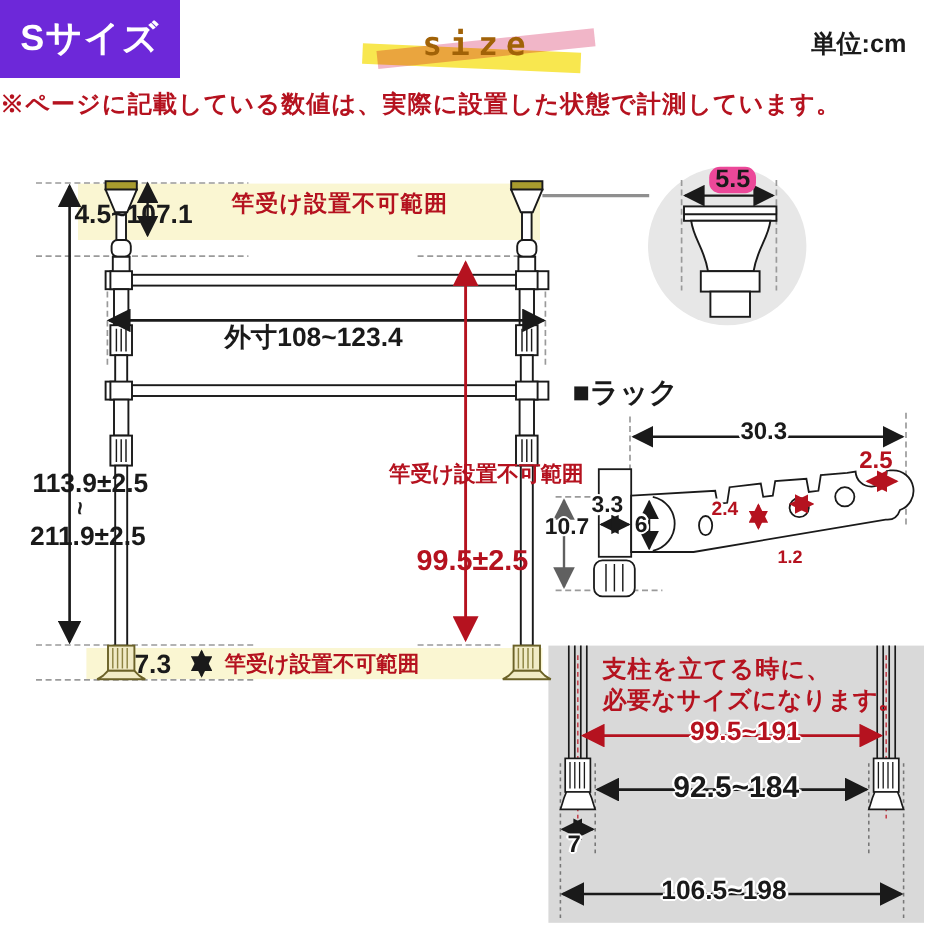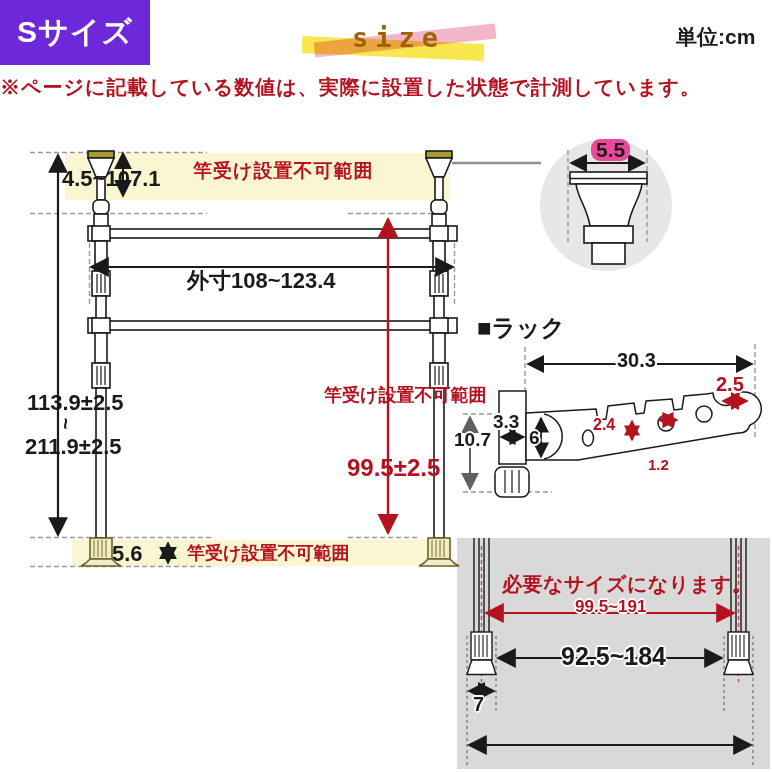--- a/index.html
+++ b/index.html
@@ -210,31 +210,33 @@
   <div class="lbl red note">※ページに記載している数値は、実際に設置した状態で計測しています。</div>
 
   <span class="lbl" style="left:62px; top:167px; font-size:22px;">4.5~107.1</span>
   <span class="lbl red" style="left:193px; top:161px; font-size:19px; letter-spacing:1px;">竿受け設置不可範囲</span>
   <span class="lbl" style="left:187px; top:269px; font-size:22px;">外寸108~123.4</span>
   <span class="lbl" style="left:27px; top:391px; font-size:22px;">113.9±2.5</span>
   <span class="lbl tilde" style="left:60px; top:413px; font-size:20px;">~</span>
   <span class="lbl" style="left:25px; top:435px; font-size:22px;">211.9±2.5</span>
   <span class="lbl red" style="left:324px; top:386px; font-size:18px;">竿受け設置不可範囲</span>
   <span class="lbl red" style="left:347px; top:407px; font-size:24px;margin-top:48px;">99.5±2.5</span>
-  <span class="lbl" style="left:112px; top:542px; font-size:22px;">5.6</span>
+  <span class="lbl" style="left:112px; top:542px; font-size:22px;">7.3</span>
   <span class="lbl red" style="left:187px; top:544px; font-size:18px;">竿受け設置不可範囲</span>
   <span class="lbl cap-w" style="left:591px; top:139px; font-size:21px;">5.5</span>
 
   <span class="lbl" style="left:477px; top:315px; font-size:24px;">■ラック</span>
   <span class="lbl halo" style="left:617px; top:350px; font-size:20px;">30.3</span>
   <span class="lbl halo" style="left:454px; top:430px; font-size:19px;">10.7</span>
   <span class="lbl halo" style="left:493px; top:412px; font-size:19px;text-align:center;">3.3</span>
   <span class="lbl halo" style="left:529px; top:428px; font-size:19px;">6</span>
   <span class="lbl red halo" style="left:593px; top:417px; font-size:16px;">2.4</span>
   <span class="lbl red halo" style="left:648px; top:429px; font-size:15px;margin-top:28px;">1.2</span>
   <span class="lbl red halo" style="left:716px; top:374px; font-size:20px;">2.5</span>
 
+  <span class="lbl red" style="left:502px; top:548px; font-size:20px; letter-spacing:1px;">支柱を立てる時に、</span>
   <span class="lbl red" style="left:502px; top:574px; font-size:20px; letter-spacing:0.5px;">必要なサイズになります。</span>
-  <span class="lbl red halo" style="left:575px; top:598px; font-size:17px;">99.5~191</span>
+  <span class="lbl red halo" style="left:575px; top:598px; font-size:22px;">99.5~191</span>
   <span class="lbl halo" style="left:561px; top:643px; font-size:25px;">92.5~184</span>
   <span class="lbl halo" style="left:473px; top:694px; font-size:20px;">7</span>
+  <span class="lbl halo" style="left:551px; top:730px; font-size:22px;">106.5~198</span>
 
 </div>
 
 </body></html>

